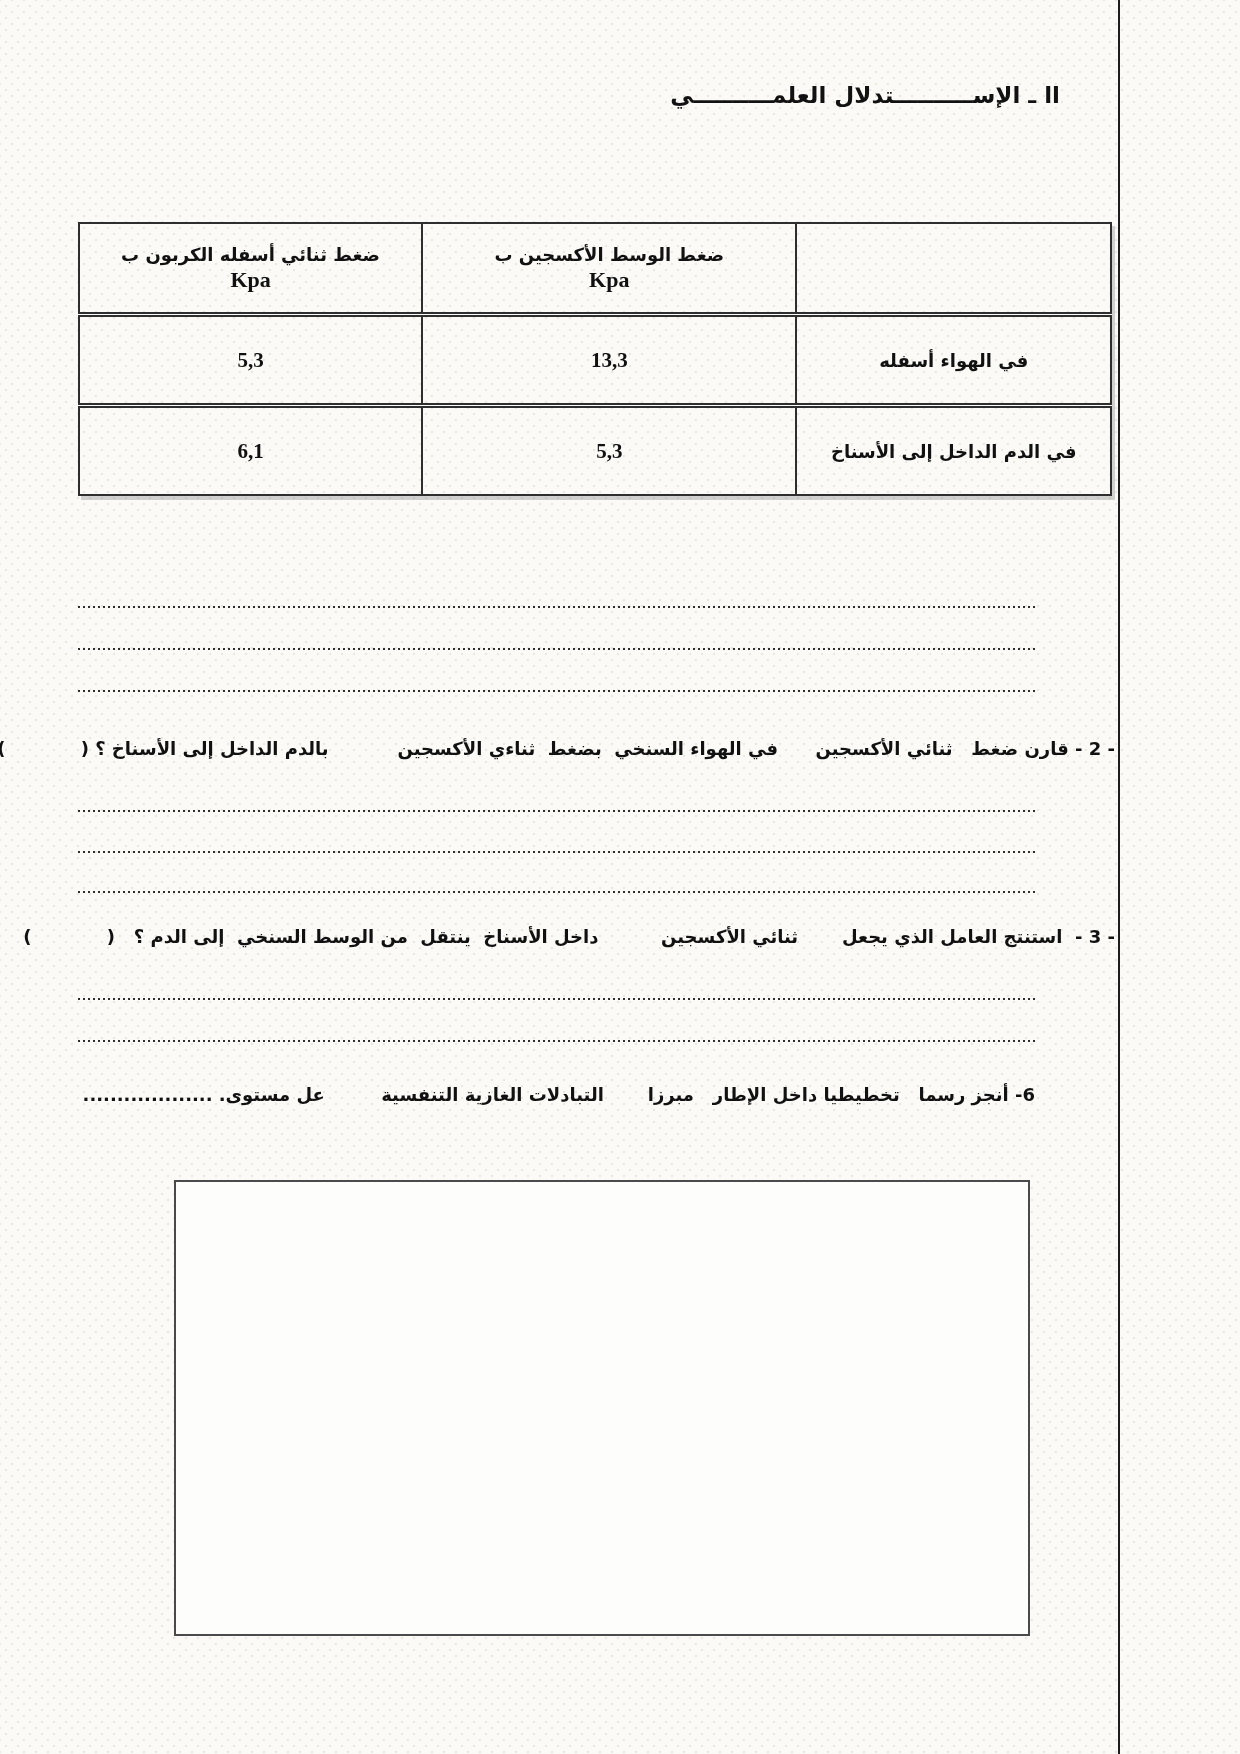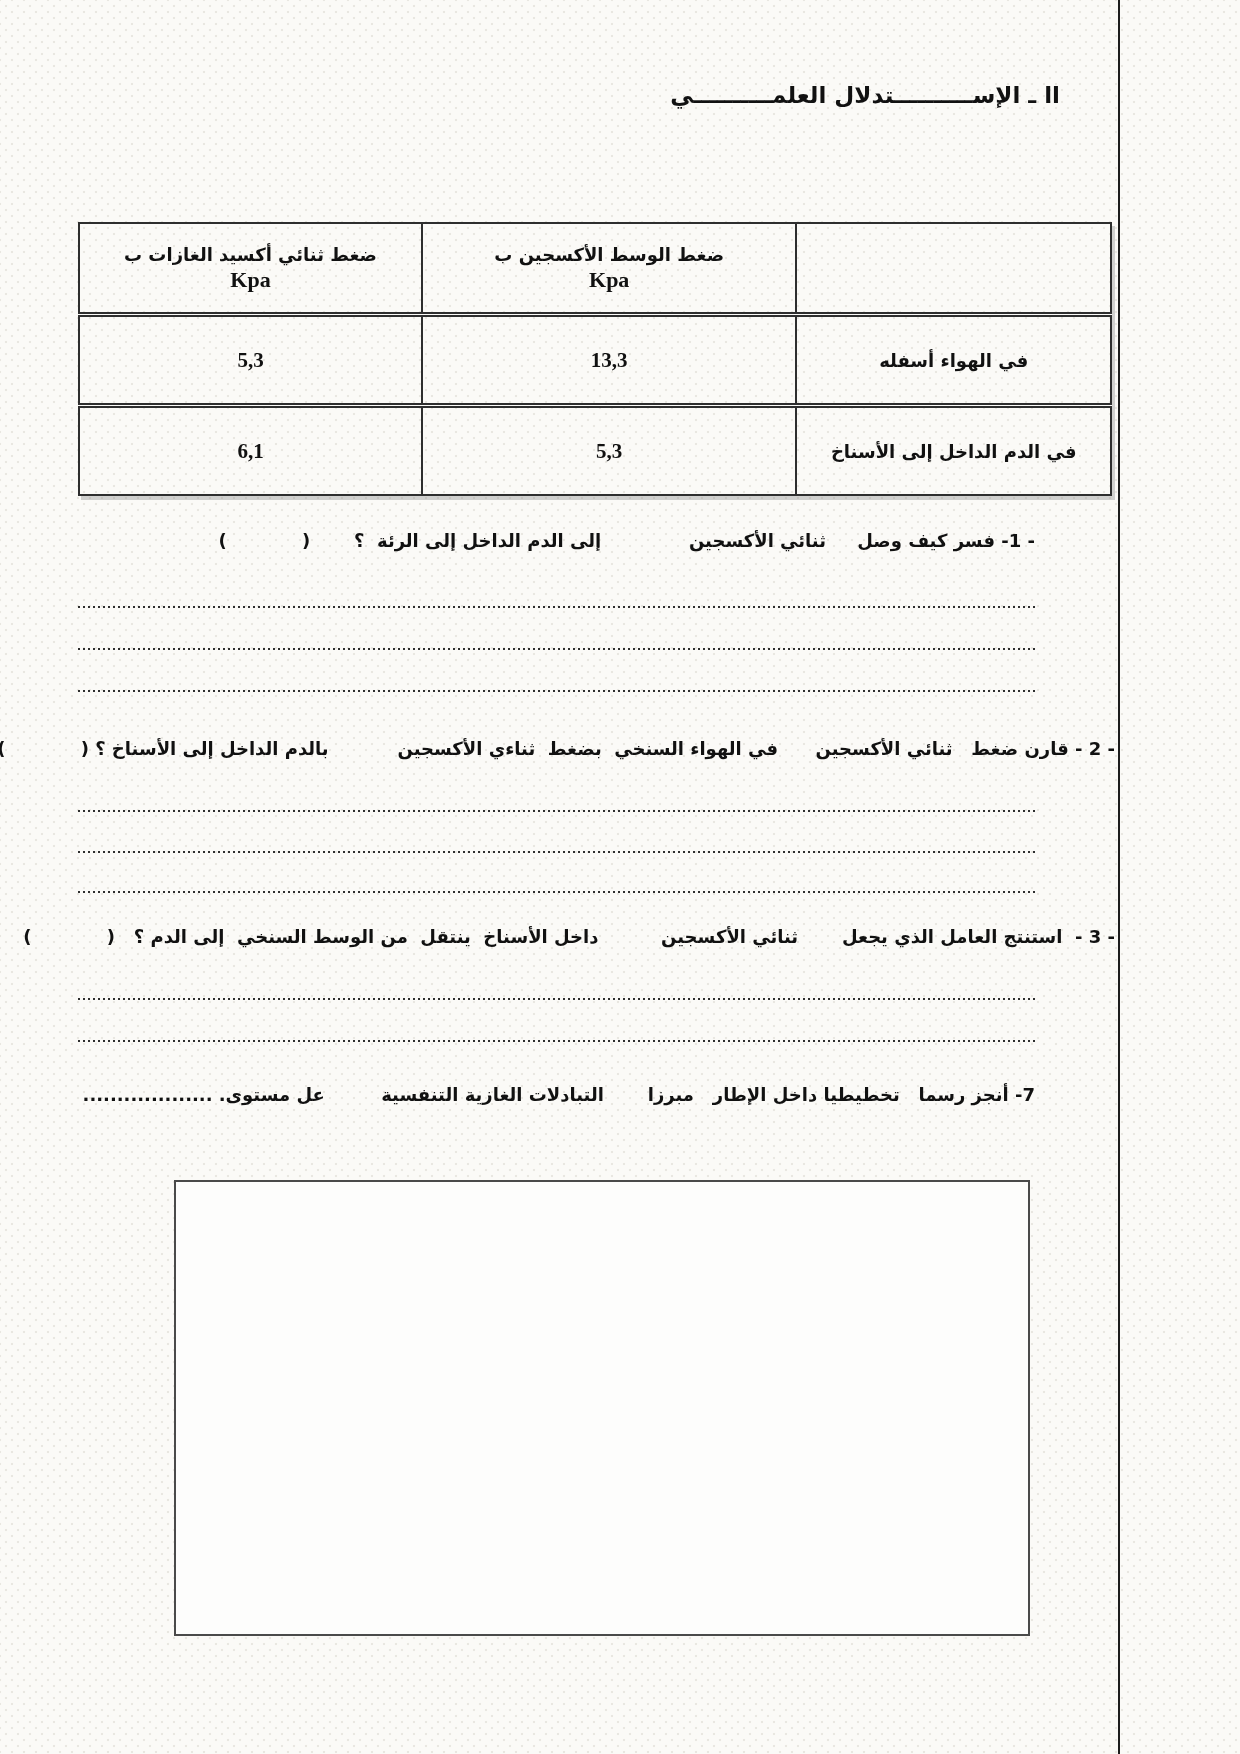--- a/index.html
+++ b/index.html
@@ -82,48 +82,47 @@
 
   <table class="ptable">
     <tbody>
         <tr class="hd">
       <td class="col-label"></td>
       <td class="col-o2">
         <div class="th-title">ضغط الوسط الأكسجين ب</div>
         <div class="th-unit">Kpa</div>
       </td>
       <td class="col-co2">
-        <div class="th-title">ضغط ثنائي أكسيد الغازات ب</div>
+        <div class="th-title">ضغط ثنائي أسفله الكربون ب</div>
         <div class="th-unit">Kpa</div>
       </td>
     </tr>
     <tr class="r1">
       <td class="row-label">في الهواء أسفله</td>
       <td class="val">13,3</td>
       <td class="val">5,3</td>
     </tr>
     <tr class="r2">
       <td class="row-label">في الدم الداخل إلى الأسناخ</td>
       <td class="val">5,3</td>
       <td class="val">6,1</td>
     </tr>
   </tbody>
     </table>
 
-  <div class="q q1">- 1- فسر كيف وصل     ثنائي الأكسجين              إلى الدم الداخل إلى الرئة  ؟       (            )</div>
   <div class="dotline dl-1a"></div>
   <div class="dotline dl-1b"></div>
   <div class="dotline dl-1c"></div>
 
   <div class="q q2">- 2 - قارن ضغط   ثنائي الأكسجين      في الهواء السنخي  بضغط  ثناءي الأكسجين           بالدم الداخل إلى الأسناخ ؟ (            )</div>
   <div class="dotline dl-2a"></div>
   <div class="dotline dl-2b"></div>
   <div class="dotline dl-2c"></div>
 
   <div class="q q3">- 3 -  استنتج العامل الذي يجعل       ثنائي الأكسجين          داخل الأسناخ  ينتقل  من الوسط السنخي  إلى الدم ؟   (            )</div>
   <div class="dotline dl-3a"></div>
   <div class="dotline dl-3b"></div>
 
-  <div class="q q4">7- أنجز رسما   تخطيطيا داخل الإطار   مبرزا       التبادلات الغازية التنفسية         عل مستوى. ...................</div>
+  <div class="q q4">6- أنجز رسما   تخطيطيا داخل الإطار   مبرزا       التبادلات الغازية التنفسية         عل مستوى. ...................</div>
 
   <div class="frame"></div>
 
 </div>
 
 </body></html>

